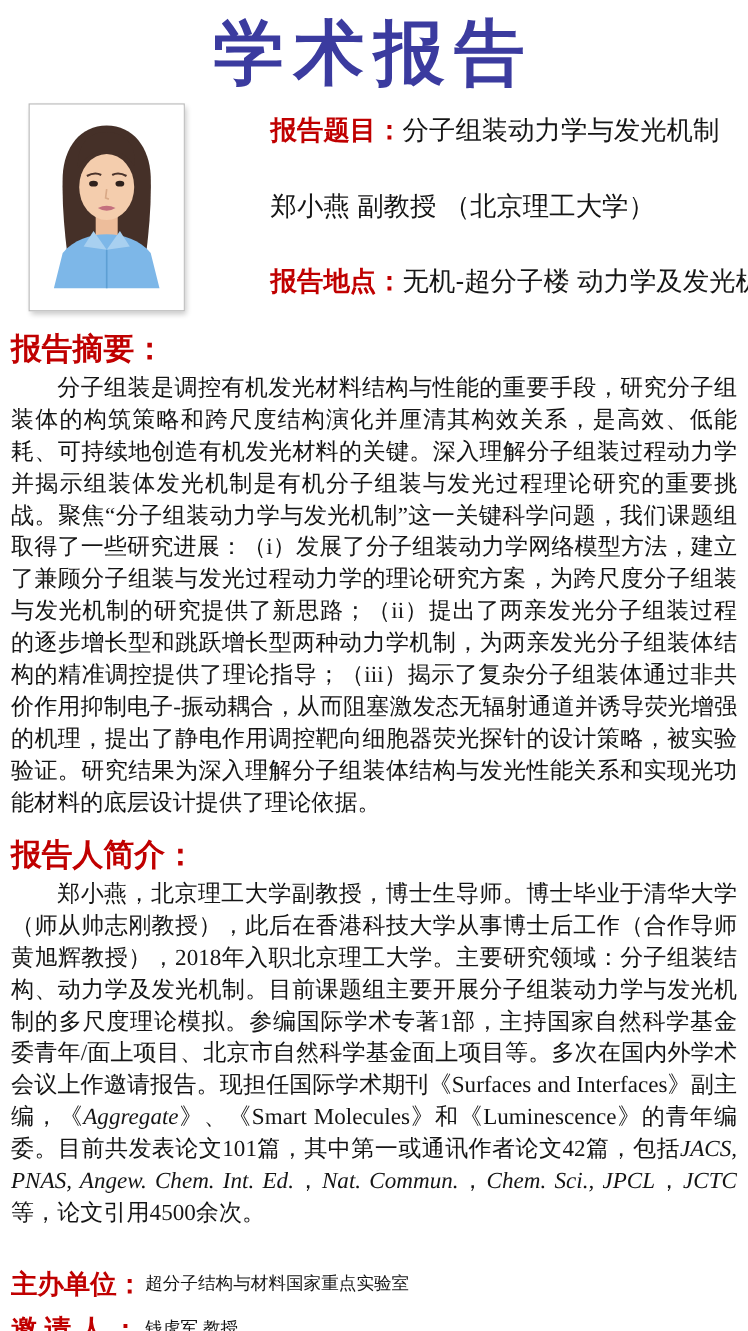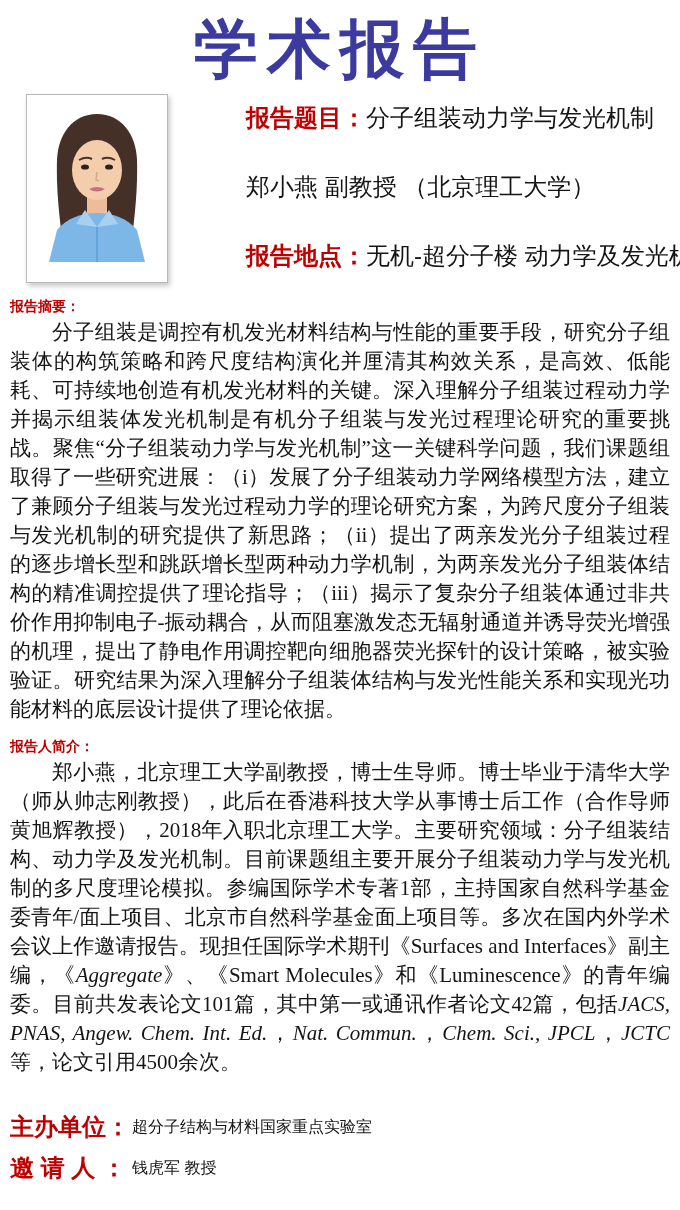--- a/index.html
+++ b/index.html
@@ -30,21 +30,21 @@
     flex:1;margin-left:30px;display:flex;flex-direction:column;
     justify-content:space-between;padding:8px 0 12px 0;
   }
   .info-row{display:flex;align-items:flex-end;white-space:nowrap;margin-left:48px;}
   .info-label{
     flex:0 0 120px;color:var(--red);font-weight:bold;font-size:24px;
   }
   .info-value{color:var(--ink);font-weight:normal;font-size:24px;}
   .section{padding:0 10px;}
   .sec-head{
-    margin:14px 0 2px 0;font-size:14px;font-weight:bold;color:var(--red);
+    margin:14px 0 2px 0;font-size:28px;font-weight:bold;color:var(--red);
     font-family:"Liberation Sans",sans-serif;
   }
   .body-text{
     margin:2px 0 0 0;font-family:"Liberation Serif",serif;
     font-size:21px;line-height:29px;text-align:justify;
     text-indent:2em;color:var(--ink);
   }
   .footer{padding:0 10px;margin-top:34px;}
   .footer-row{display:flex;align-items:center;margin-bottom:9px;white-space:nowrap;}
   .footer-label{flex:0 0 122px;color:var(--red);font-weight:bold;font-size:24px;}

